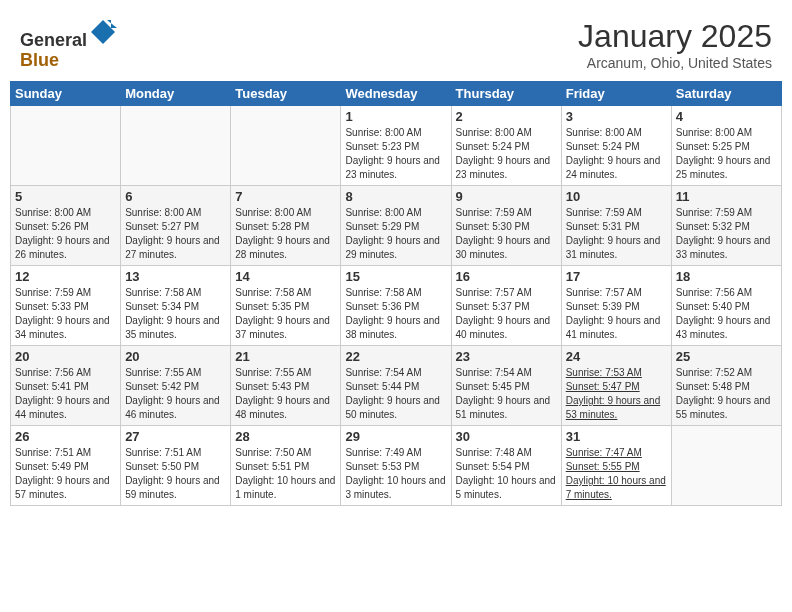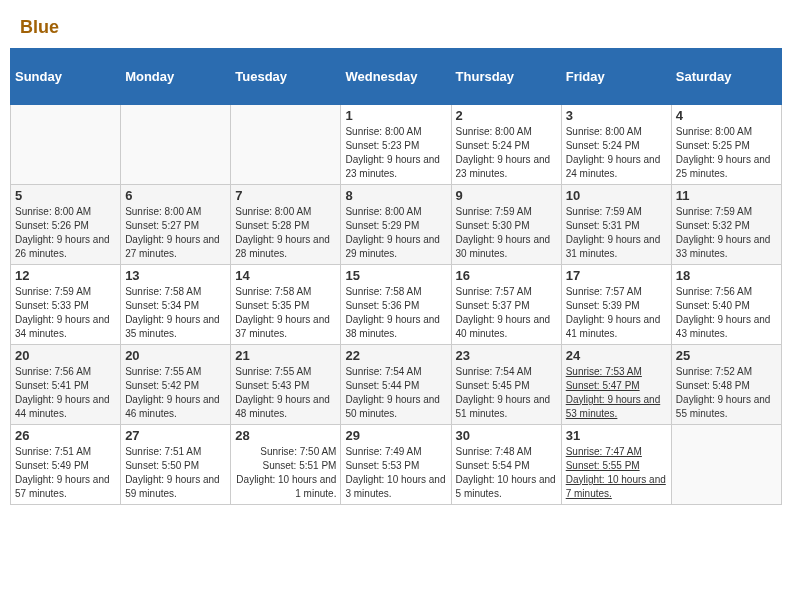--- a/index.html
+++ b/index.html
@@ -48,21 +48,21 @@
     .calendar {
       width: 100%;
       border-collapse: collapse;
       margin-top: 4px;
     }
     .calendar th {
       background: #2b6cb0;
       color: #fff;
       font-size: 13px;
       font-weight: bold;
-      padding: 20px 4px;
+      padding: 4px 4px;
       border: 1px solid #2b6cb0;
       text-align: left;
     }
     .calendar td {
       border: 1px solid #ccc;
       vertical-align: top;
       padding: 3px 4px;
       width: calc(100% / 7);
       min-height: 80px;
       font-size: 11px;
@@ -89,23 +89,33 @@
       background: #f9f9f9 !important;
     }
   </style>
 </head>
 <body>
 
 <div class="header">
   <div class="logo">
     <div>
       <div class="logo-text">
+        <span class="logo-general">General</span><svg class="logo-icon" viewBox="0 0 28 28">
+            <polygon points="14,2 26,14 14,26 2,14" fill="#1a6faf"></polygon>
+            <polygon points="18,2 28,10 22,10 22,2" fill="#1a6faf"></polygon>
+          </svg>
+      </div>
+      <div class="logo-text">
         <span class="logo-blue">Blue</span>
       </div>
     </div>
+  </div>
+  <div class="title-block">
+    <div class="month-title">January 2025</div>
+    <div class="location">Arcanum, Ohio, United States</div>
   </div>
 </div>
 
 <table class="calendar">
   <thead>
     <tr>
     <th>Sunday</th>
         <th>Monday</th>
         <th>Tuesday</th>
         <th>Wednesday</th>
@@ -284,21 +294,21 @@
 Daylight: 9 hours and 57 minutes.</div>
         </td>
         <td>
           <div class="day-num">27</div>
           <div class="day-info" style="white-space: pre-line;">Sunrise: 7:51 AM
 Sunset: 5:50 PM
 Daylight: 9 hours and 59 minutes.</div>
         </td>
         <td>
           <div class="day-num">28</div>
-          <div class="day-info" style="white-space: pre-line; text-align: right;">Sunrise: 7:50 AM
+          <div class="day-info" style="white-space: pre-line;">Sunrise: 7:50 AM
 Sunset: 5:51 PM
 Daylight: 10 hours and 1 minute.</div>
         </td>
         <td>
           <div class="day-num">29</div>
           <div class="day-info" style="white-space: pre-line;">Sunrise: 7:49 AM
 Sunset: 5:53 PM
 Daylight: 10 hours and 3 minutes.</div>
         </td>
         <td>

